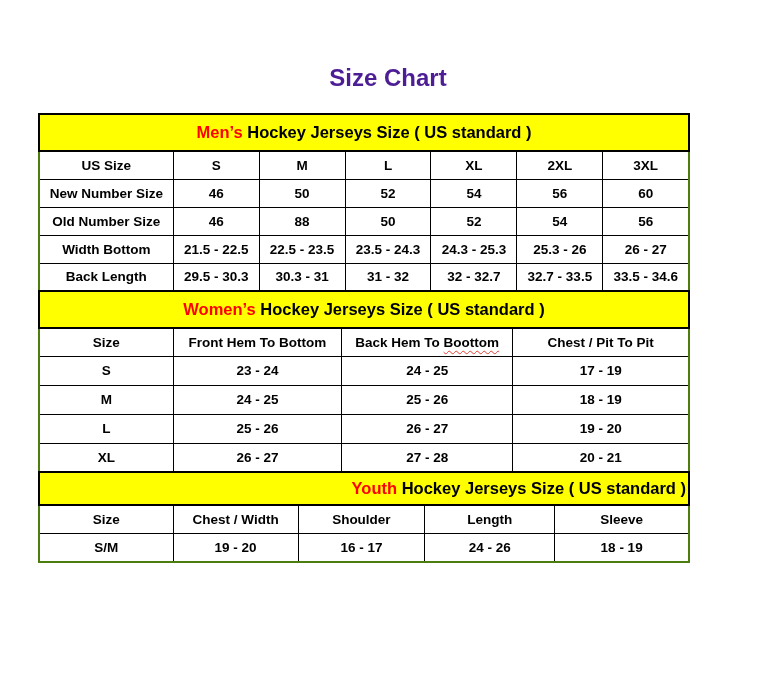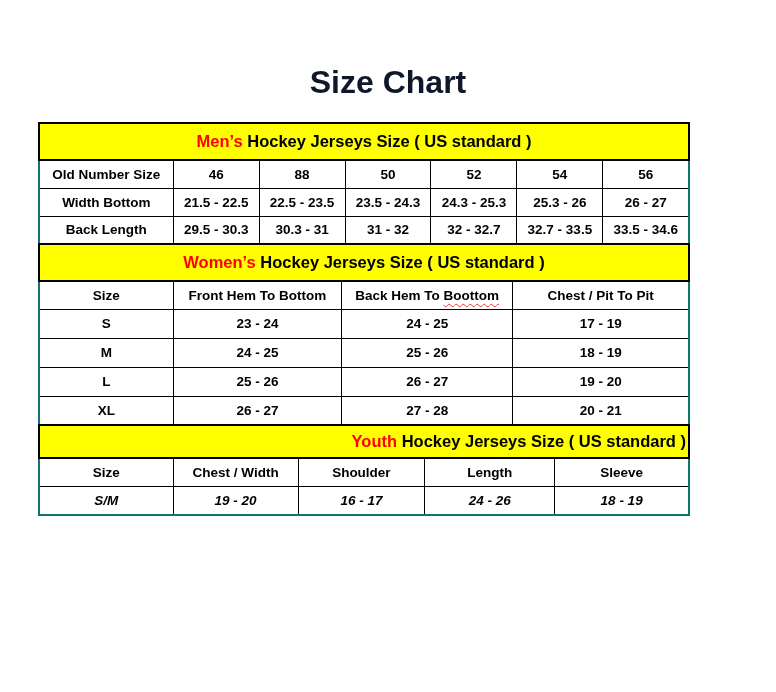--- a/index.html
+++ b/index.html
@@ -6,34 +6,34 @@
   html, body { background: #ffffff; }
   body {
     width: 776px; height: 692px;
     font-family: "Liberation Sans", sans-serif;
     overflow: hidden;
     position: relative;
   }
   .page-title {
     margin-top: 64px;
     text-align: center;
-    font-size: 32px;
+    font-size: 24px;
     font-weight: bold;
-    color: #0f172a;
+    color: #4c1d95;
     letter-spacing: 0px;
   }
   .tables {
     width: 702px;
     margin: 21px 0 0 38px;
   }
   table {
     border-collapse: collapse;
     table-layout: fixed;
     width: 652px;
-    border: 2px solid #0f766e;
+    border: 2px solid #4d7c0f;
   }
   table + table { margin-top: -2px; }
   td, th {
     border: 1px solid #000;
     text-align: center;
     vertical-align: middle;
     font-weight: bold;
     font-size: 13.5px;
     color: #000;
     padding: 0 2px;
@@ -44,21 +44,21 @@
     background: #FFFF00;
     height: 37px;
     font-size: 16.5px;
     border: 2px solid #000;
   }
   tr.banner-row .hl { color: #FF0000; }
   tr.colhead-row th { height: 28px; }
   tr.data-row td { height: 28px; }
   #womens-table tr.data-row td { height: 29px; }
   #youth-table tr.banner-row td { height: 33px; text-align: right; }
-  #youth-table tr.data-row td { height: 29px; font-style: italic; }
+  #youth-table tr.data-row td { height: 29px; }
   .squiggle {
     text-decoration: underline;
     text-decoration-style: wavy;
     text-decoration-color: #E03C31;
     text-decoration-thickness: 1px;
     text-underline-offset: 3px;
   }
 </style>
 </head>
 <body>
@@ -73,20 +73,38 @@
         <col style="width:13.22%">
         <col style="width:13.22%">
       <col style="width:13.22%">
         <col style="width:13.22%">
         <col style="width:13.22%">
         <col style="width:13.25%">
     </colgroup>
     <tbody>
         <tr class="banner-row">
       <td colspan="7"><span class="hl">Men’s</span> <span>Hockey Jerseys Size ( US standard )</span></td>
+    </tr>
+    <tr class="colhead-row">
+      <th>US Size</th>
+      <th>S</th>
+      <th>M</th>
+      <th>L</th>
+      <th>XL</th>
+      <th>2XL</th>
+      <th>3XL</th>
+    </tr>
+    <tr class="data-row">
+      <td>New Number Size</td>
+      <td>46</td>
+      <td>50</td>
+      <td>52</td>
+      <td>54</td>
+      <td>56</td>
+      <td>60</td>
     </tr>
     <tr class="data-row">
       <td>Old Number Size</td>
       <td>46</td>
       <td>88</td>
       <td>50</td>
       <td>52</td>
       <td>54</td>
       <td>56</td>
     </tr>

